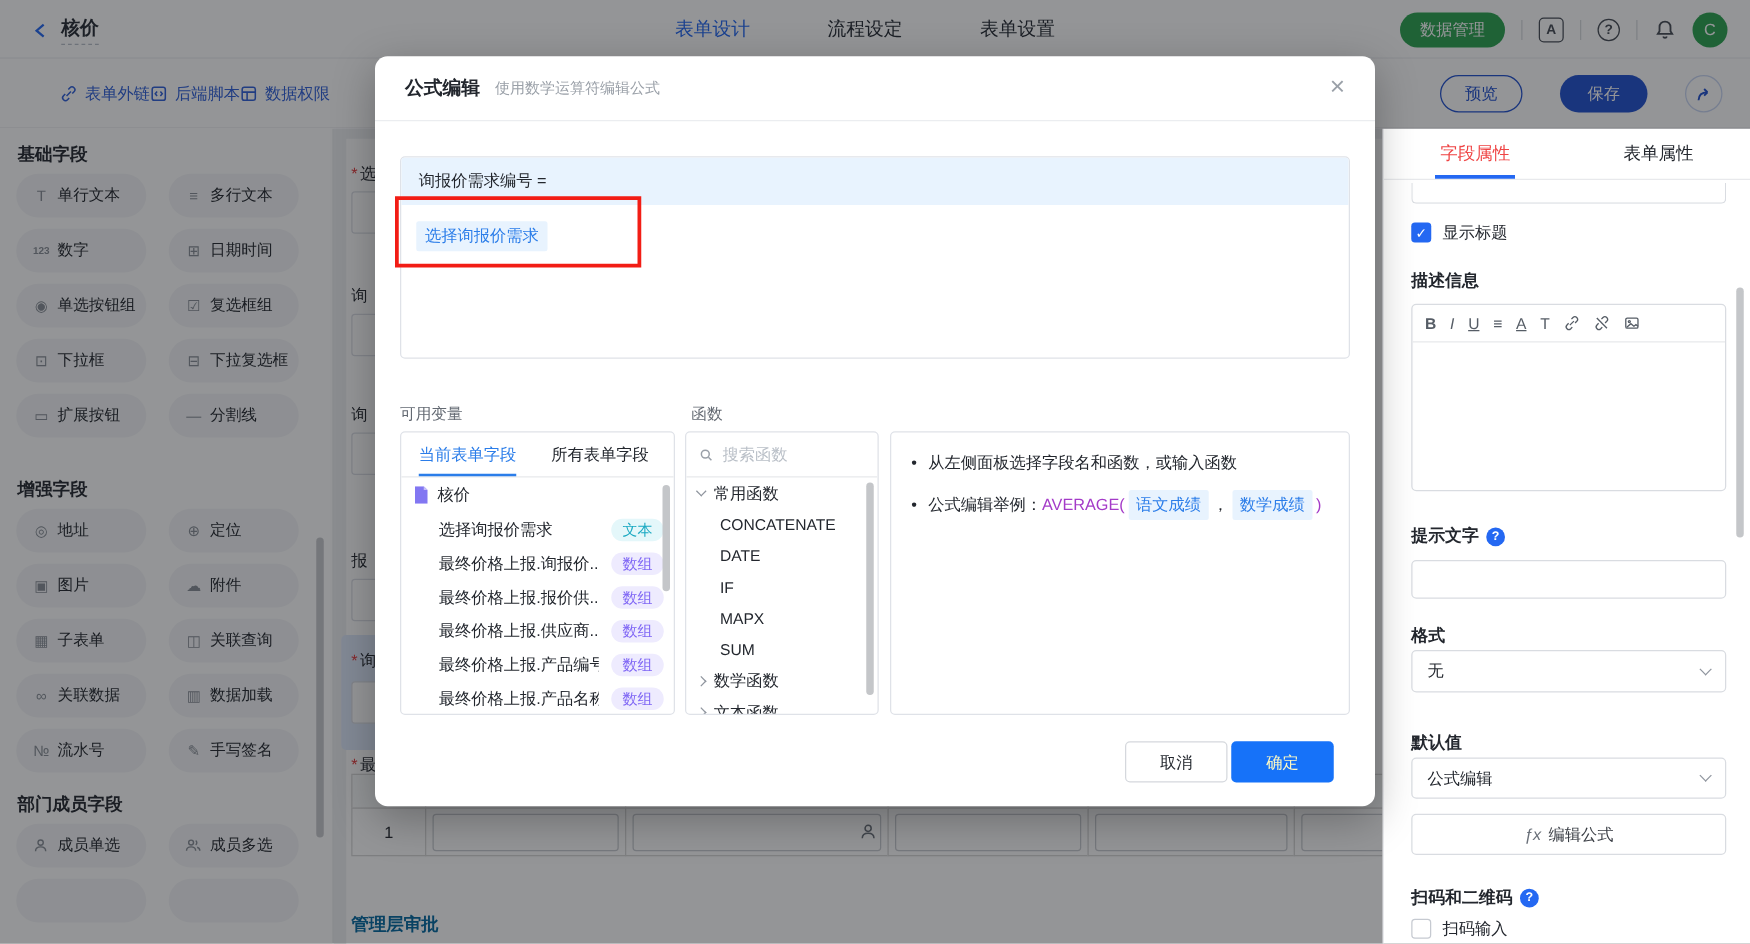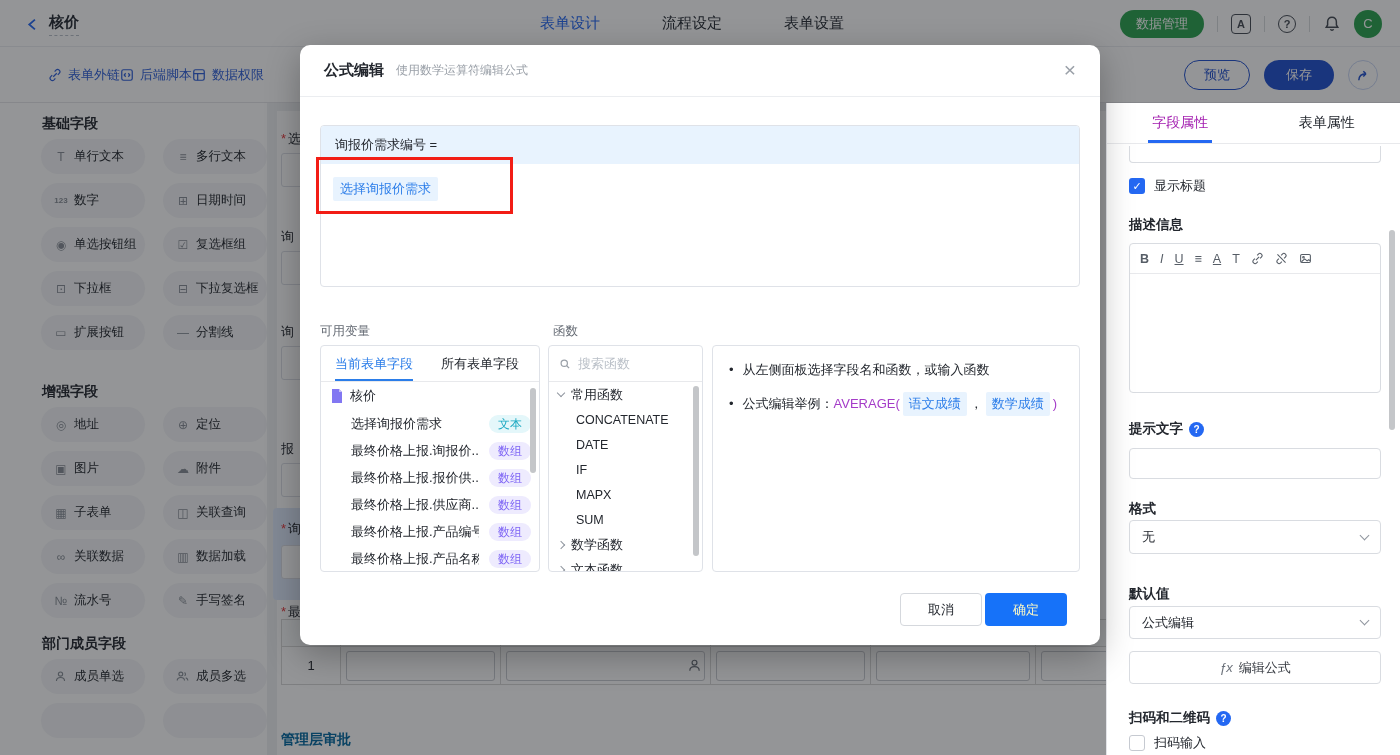--- a/index.html
+++ b/index.html
@@ -18,27 +18,27 @@
   .pill-green { background:#2aa34f; color:#fff; font-size:13px; padding:5px 16px; border-radius:15px; }
   .vdiv { width:1px; height:16px; background:#d8dadd; }
   .translate-box { width:20px; height:20px; border:1.5px solid #454b54; border-radius:4px; color:#454b54; font-size:11px; font-weight:700; display:flex; align-items:center; justify-content:center; }
   .help-circle { width:18px; height:18px; border:1.5px solid #454b54; border-radius:50%; color:#454b54; font-size:11px; font-weight:700; display:flex; align-items:center; justify-content:center; }
   .avatar { width:28px; height:28px; border-radius:50%; background:#2aa34f; color:#fff; font-size:13px; display:flex; align-items:center; justify-content:center; }
 
   
   .toolbar { position:absolute; left:0; top:47px; width:1400px; height:56px; background:#fff; border-bottom:1px solid #e5e6ea; }
   .tool-left { position:absolute; left:48px; top:0; height:56px; display:flex; align-items:center; }
   .tool-item { display:flex; align-items:center; gap:6px; font-size:13px; color:#2e5fd9; cursor:pointer; }
-  .tool-right { position:absolute; right:22px; top:0; height:56px; display:flex; gap:14px; align-items:center; }
+  .tool-right { position:absolute; right:22px; top:0; height:56px; display:flex; gap:30px; align-items:center; }
   .btn-outline { width:66px; height:30px; border:1px solid #2050cf; color:#2050cf; background:#fff; border-radius:15px; font-size:13px; display:flex; align-items:center; justify-content:center; }
   .btn-solid { width:70px; height:30px; background:#2050cf; color:#fff; border-radius:15px; font-size:13px; display:flex; align-items:center; justify-content:center; }
   .btn-circle { width:30px; height:30px; border-radius:50%; background:#fff; border:1px solid #c9d6f3; color:#2050cf; display:flex; align-items:center; justify-content:center; }
 
   
-  .sidebar { position:absolute; left:0; top:103px; width:267px; height:652px; background:#fff; border-right:1px solid #e8e9ec; overflow:hidden;margin-left:28px; }
+  .sidebar { position:absolute; left:0; top:103px; width:267px; height:652px; background:#fff; border-right:1px solid #e8e9ec; overflow:hidden; }
   .sec-title { position:absolute; left:14px; font-size:14px; font-weight:700; color:#23272e; }
   .pill-grid { position:absolute; left:13px; width:228px; display:grid; grid-template-columns:104px 104px; column-gap:18px; row-gap:9px; }
   .fpill { height:35px; background:#f4f5f7; border-radius:18px; display:flex; align-items:center; padding-left:13px; gap:6px; cursor:pointer; }
   .fpill .glyph { font-size:12px; color:#878d96; min-width:14px; text-align:center; }
   .fpill .glyph.num { font-size:8px; font-weight:700; letter-spacing:0; }
   .fpill .lbl { font-size:12.5px; color:#23272e; white-space:nowrap; }
   .sb-footer { position:absolute; left:0; bottom:0; width:266px; height:40px; border-top:1px solid #e8e9ec; background:#fff; display:flex; align-items:center; justify-content:center; gap:7px; font-size:13px; color:#4e5560; }
   .sb-thumb { position:absolute; left:253px; top:327px; width:6px; height:240px; background:#c7c9cc; border-radius:3px; }
 
   
@@ -52,21 +52,21 @@
   .tbl-head { background:#fafbfc; }
   .row-num { display:flex; align-items:center; justify-content:center; font-size:13px; color:#23272e; }
   .cell-input { position:absolute; top:4px; left:5px; right:5px; height:30px; border:1px solid #c9ccd1; border-radius:3px; background:#fff; }
   .cell-person { position:absolute; right:8px; top:11px; color:#6b717a; }
   .approval { position:absolute; left:14px; top:628px; font-size:14px; font-weight:700; color:#0369a1; }
 
   
   .rpanel { position:absolute; left:1106px; top:103px; width:294px; height:652px; background:#fff; border-left:1px solid #e2e3e7; }
   .rtabs { position:absolute; left:0; top:0; width:100%; height:41px; border-bottom:1px solid #e8e9ec; display:flex; }
   .rtab { width:147px; display:flex; align-items:center; justify-content:center; font-size:14px; color:#23272e; position:relative; cursor:pointer; }
-  .rtab.active { color:#a21caf; }
+  .rtab.active { color:#ef4444; }
   .rtab.active::after { content:""; position:absolute; bottom:0; left:41px; width:64px; height:3px; background:#2468f2; }
   .part-input { position:absolute; left:22px; top:43px; width:252px; height:17px; border:1px solid #d9dce1; border-top:none; border-radius:0 0 4px 4px; }
   .chk-row { position:absolute; left:22px; display:flex; align-items:center; gap:9px; font-size:13px; color:#23272e; }
   .chk { width:16px; height:16px; border-radius:3px; display:flex; align-items:center; justify-content:center; }
   .chk.on { background:#2468f2; color:#fff; font-size:11px; }
   .chk.off { background:#fff; border:1px solid #c6cad1; }
   .plabel { position:absolute; left:22px; font-size:13.5px; font-weight:700; color:#23272e; display:flex; align-items:center; gap:6px; }
   .qicon { width:15px; height:15px; border-radius:50%; background:#2468f2; color:#fff; font-size:10px; font-weight:700; display:flex; align-items:center; justify-content:center; }
   .editor { position:absolute; left:22px; top:140px; width:252px; height:150px; border:1px solid #d9dce1; border-radius:4px; }
   .editor-bar { height:30px; border-bottom:1px solid #e8e9ec; display:flex; align-items:center; gap:11px; padding:0 10px; color:#565d66; font-size:12.5px; }

